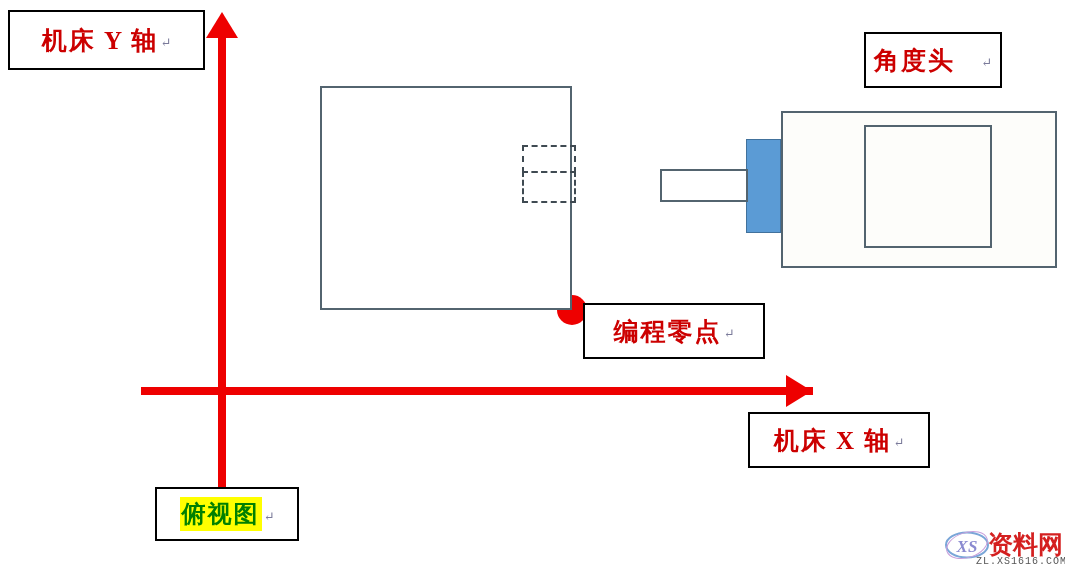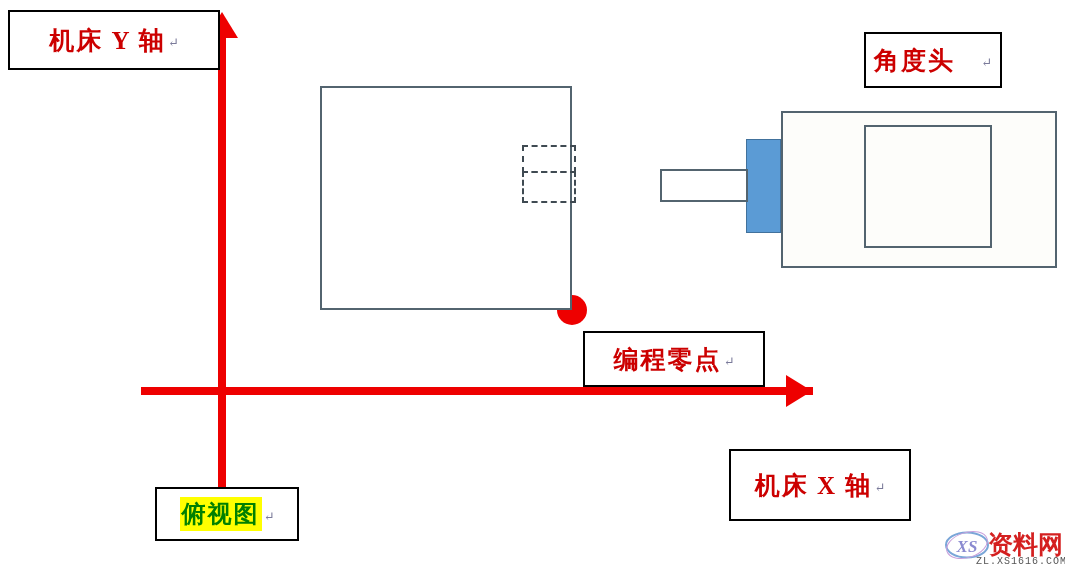--- a/index.html
+++ b/index.html
@@ -35,24 +35,24 @@
   .pilcrow {
     color: #7a7a9a;
     font-size: 13px;
     font-weight: normal;
     margin-left: 2px;
     letter-spacing: 0;
     transform: translateY(3px);
     display: inline-block;
   }
 
-  #label-y-axis  { left: 8px;   top: 10px;  width: 212px; height: 60px; }
+  #label-y-axis  { left: 8px;   top: 10px;  width: 197px; height: 60px; }
   #label-angle-head { left: 864px; top: 32px; width: 138px; height: 56px; gap: 24px; }
-  #label-zero-point { left: 583px; top: 303px; width: 182px; height: 56px; margin-top: 28px; }
-  #label-x-axis  { left: 729px; top: 412px; width: 182px; height: 72px; margin-top: 37px; }
+  #label-zero-point { left: 583px; top: 303px; width: 182px; height: 56px; }
+  #label-x-axis  { left: 748px; top: 412px; width: 182px; height: 56px; }
   #label-top-view{ left: 155px; top: 487px; width: 144px; height: 54px; }
 
   #label-y-axis .label-text,
   #label-angle-head .label-text,
   #label-zero-point .label-text,
   #label-x-axis .label-text { font-size: 25px; }
 
   
   #label-top-view .label-text {
     font-size: 24px;

